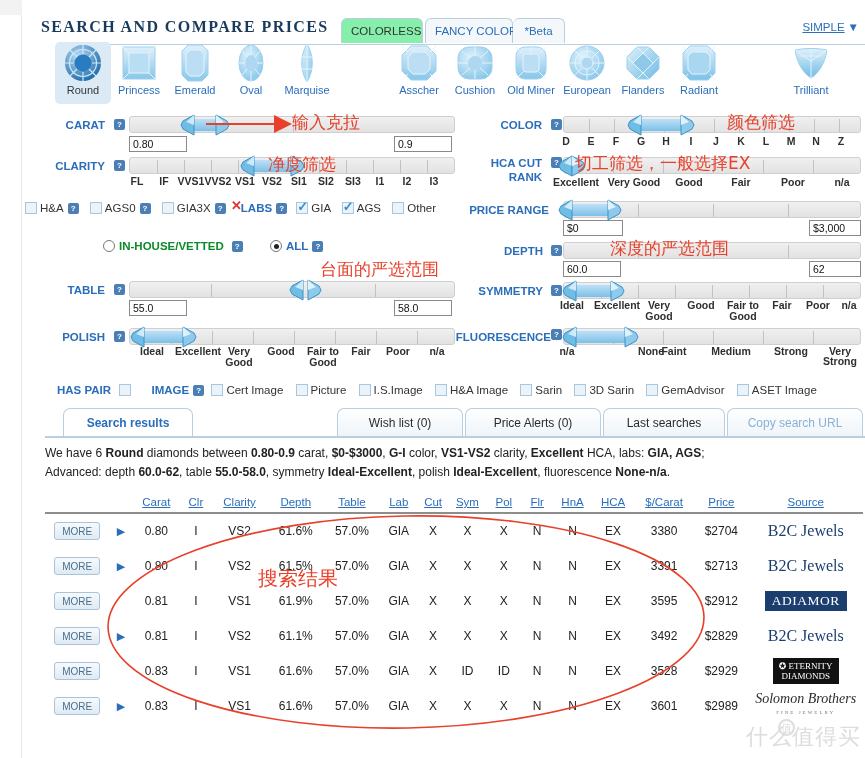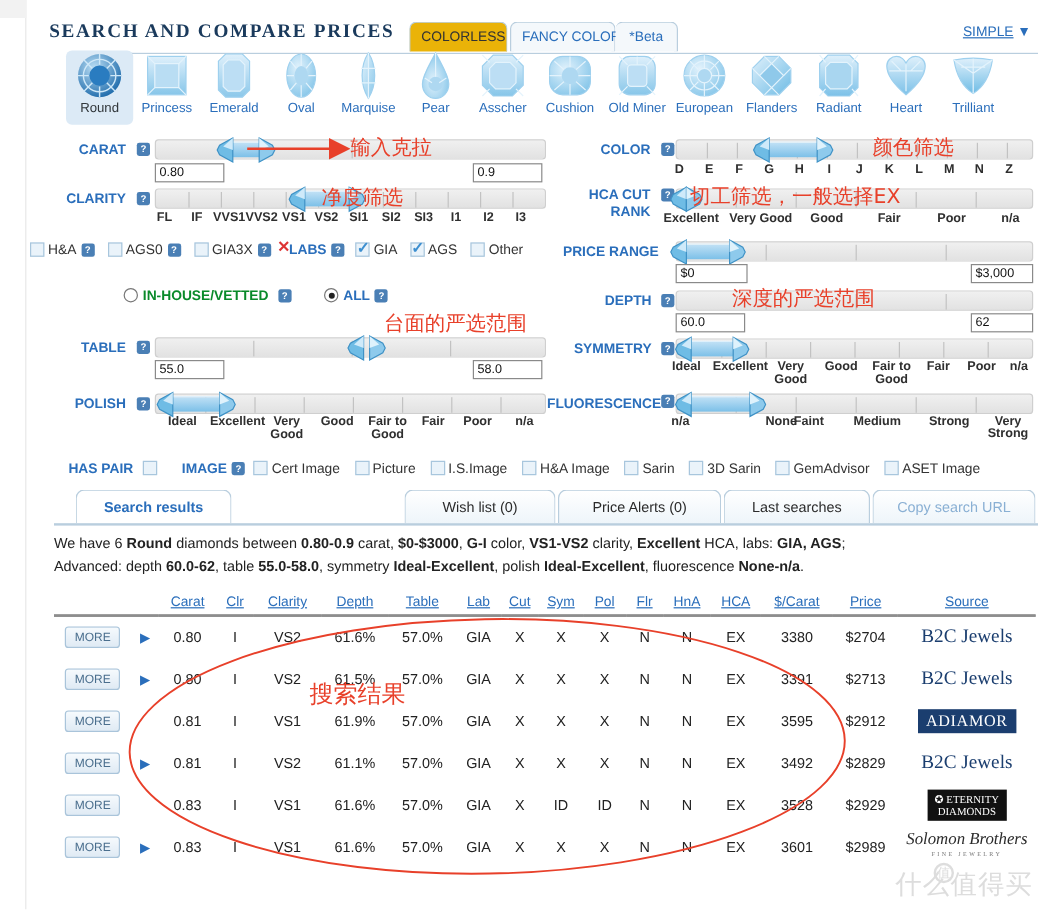--- a/index.html
+++ b/index.html
@@ -28,21 +28,21 @@
   }
   .hdr-rule { position:absolute; left:50px; top:28px; width:792px; height:1px; background:#b9cede;}
   .tabset { position:absolute; left:318px; top:2px; height:26px; }
   .ttab {
     position:absolute; top:0; height:25px; line-height:25px;
     border:1px solid #b9cede; border-bottom:none;
     border-radius:6px 6px 0 0; background:#f4f8fb;
     font-size:11.5px; color:#2a6ebb; text-align:center; padding:0 9px;
     white-space:nowrap;
   }
-  .ttab.active { background:#eab308; color:#333; font-weight:normal; }
+  .ttab.active { background:#86efac; color:#333; font-weight:normal; }
   .simple {
     position:absolute; right:6px; top:5px; font-size:11.5px; color:#2a6ebb;
     text-decoration:underline; cursor:pointer;
   }
   .simple .caret { display:inline-block; margin-left:3px; color:#2a6ebb; text-decoration:none;}
 
   
   .shapes { position:absolute; left:32px; top:42px; width:810px; height:62px; }
   .shape { position:absolute; top:0; width:56px; height:62px; text-align:center; cursor:pointer; border-radius:5px;}
   .shape.sel { background:#dceaf6; }
@@ -259,36 +259,20 @@
                   <stop offset="0" stop-color="#e2f2fc"></stop>
                   <stop offset="1" stop-color="#8ac8ea"></stop>
                 </linearGradient>
               </defs>
               <path d="M10 1 C17 12 17 28 10 39 C3 28 3 12 10 1 Z" fill="url(#gM)" stroke="#9ed0ee"></path>
               <path d="M10 1 L10 39 M4 14 L16 14 M4 26 L16 26" stroke="#e4f3fc" fill="none"></path>
             </svg>
         </div>
         <div class="lbl">Marquise</div>
       </div>
-      <div class="shape" style="left:280px;">
-        <div class="gem">
-          <svg width="24" height="40" viewBox="0 0 24 40">
-              <defs>
-                <radialGradient id="gPe" cx="42%" cy="62%" r="64%">
-                  <stop offset="0" stop-color="#e2f2fc"></stop>
-                  <stop offset="1" stop-color="#8ac8ea"></stop>
-                </radialGradient>
-              </defs>
-              <path d="M12 1 C17 11 23 20 23 27 C23 34 18 39 12 39 C6 39 1 34 1 27 C1 20 7 11 12 1 Z" fill="url(#gPe)" stroke="#9ed0ee"></path>
-              <ellipse cx="12" cy="27" rx="6" ry="6" fill="#aed8f1"></ellipse>
-              <path d="M12 1 L12 21 M3 22 L9 26 M21 22 L15 26" stroke="#e4f3fc" fill="none"></path>
-            </svg>
-        </div>
-        <div class="lbl">Pear</div>
-      </div>
       <div class="shape" style="left:336px;">
         <div class="gem">
           <svg width="36" height="36" viewBox="0 0 36 36">
               <defs>
                 <linearGradient id="gA" x1="0" y1="0" x2="0" y2="1">
                   <stop offset="0" stop-color="#dff0fb"></stop>
                   <stop offset="1" stop-color="#87c6e9"></stop>
                 </linearGradient>
               </defs>
               <path d="M10 1 L26 1 L35 10 L35 26 L26 35 L10 35 L1 26 L1 10 Z" fill="url(#gA)" stroke="#9ed0ee"></path>
@@ -375,35 +359,20 @@
                   <stop offset="0" stop-color="#dff0fb"></stop>
                   <stop offset="1" stop-color="#7cc1e8"></stop>
                 </linearGradient>
               </defs>
               <path d="M8 1 L26 1 L33 8 L33 28 L26 35 L8 35 L1 28 L1 8 Z" fill="url(#gRa)" stroke="#9ed0ee"></path>
               <path d="M10 7 L24 7 L28 11 L28 25 L24 29 L10 29 L6 25 L6 11 Z" fill="#a9d6f0" stroke="#e4f3fc"></path>
               <path d="M1 1 L6 7 M33 1 L28 7 M33 35 L28 29 M1 35 L6 29" stroke="#e4f3fc" fill="none"></path>
             </svg>
         </div>
         <div class="lbl">Radiant</div>
-      </div>
-      <div class="shape" style="left:672px;">
-        <div class="gem">
-          <svg width="34" height="34" viewBox="0 0 34 34">
-              <defs>
-                <linearGradient id="gH" x1="0" y1="0" x2="0" y2="1">
-                  <stop offset="0" stop-color="#dff0fb"></stop>
-                  <stop offset="1" stop-color="#7cc1e8"></stop>
-                </linearGradient>
-              </defs>
-              <path d="M17 33 C4 22 1 14 1 9 C1 4 5 1 9 1 C13 1 16 4 17 7 C18 4 21 1 25 1 C29 1 33 4 33 9 C33 14 30 22 17 33 Z" fill="url(#gH)" stroke="#9ed0ee"></path>
-              <path d="M17 7 L17 30 M5 5 L13 13 M29 5 L21 13 M3 13 L31 13" stroke="#e4f3fc" fill="none"></path>
-            </svg>
-        </div>
-        <div class="lbl">Heart</div>
       </div>
       <div class="shape" style="left:728px;">
         <div class="gem">
           <svg width="36" height="32" viewBox="0 0 36 32">
               <defs>
                 <linearGradient id="gT" x1="0" y1="0" x2="0" y2="1">
                   <stop offset="0" stop-color="#dff0fb"></stop>
                   <stop offset="1" stop-color="#6fbce5"></stop>
                 </linearGradient>
               </defs>

